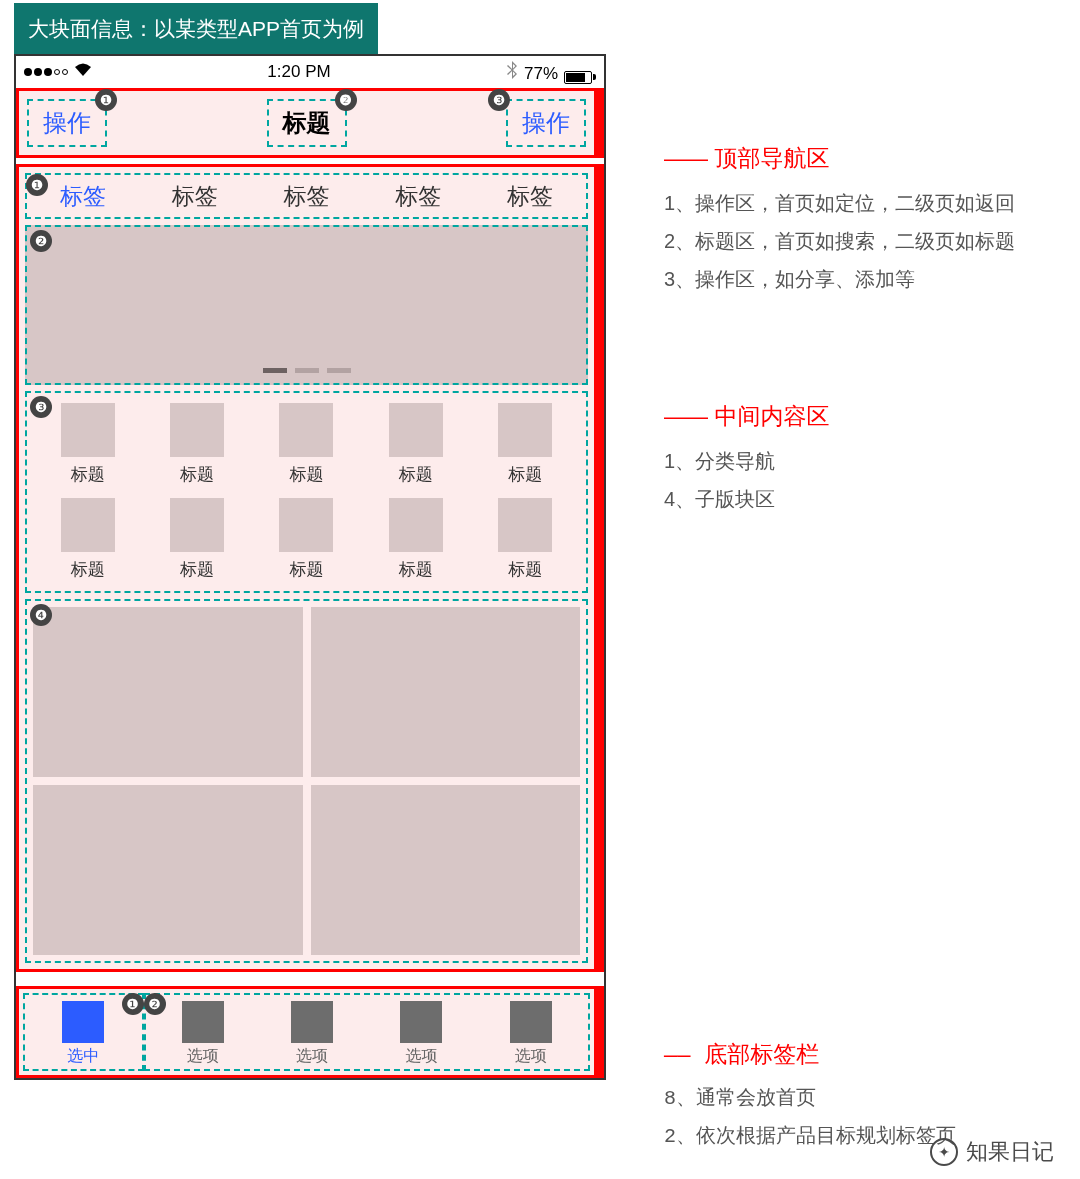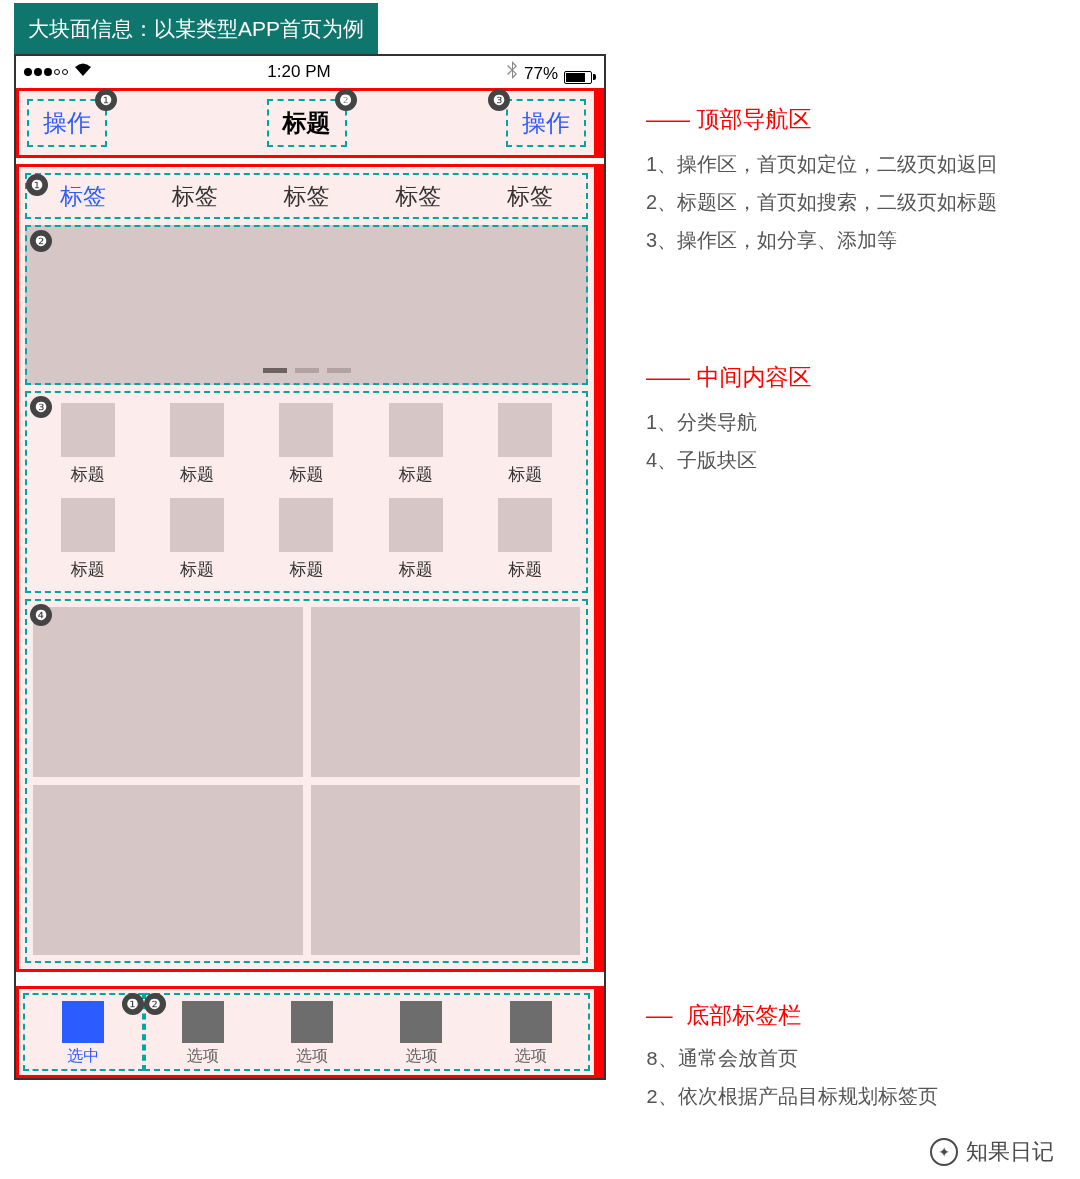--- a/index.html
+++ b/index.html
@@ -46,21 +46,21 @@
   
   .tabbar { display:flex; margin:4px; position:relative; }
   .tb-slot { flex:1; border:2px dashed #00a6a0; display:flex; flex-direction:column; align-items:center; padding:6px 4px 2px; position:relative; gap:3px;}
   .tb-sq { width:42px; height:42px; background:#6d6d6d; }
   .tb-sq.sel { background:#2c5cff; }
   .tb-lbl { font-size:16px; color:#666; }
   .tb-lbl.sel { color:#2c5cff; }
   .tb-slot.wide { flex:4; flex-direction:row; justify-content:space-around; }
   .tb-sub { display:flex; flex-direction:column; align-items:center; gap:3px;}
   
-  .anno { position:absolute; left:646px; width:400px; }
+  .anno { position:absolute; left:664px; width:400px;margin-top:39px; }
   .anno-line { color:#ff0000; font-size:22px; }
   .anno-title { color:#ff0000; font-size:23px; font-weight:500; margin-bottom:10px; }
   .anno-list { color:#555; font-size:20px; line-height:1.9; }
   .watermark { position:absolute; right:26px; bottom:12px; display:flex; align-items:center; gap:8px; color:#4a4a4a; font-size:22px;}
   .wm-ico { width:28px; height:28px; border:2px solid #4a4a4a; border-radius:50%; display:flex; align-items:center; justify-content:center; font-size:14px; color:#4a4a4a;}
 </style>
 </head>
 <body>
 
 <div class="page">

